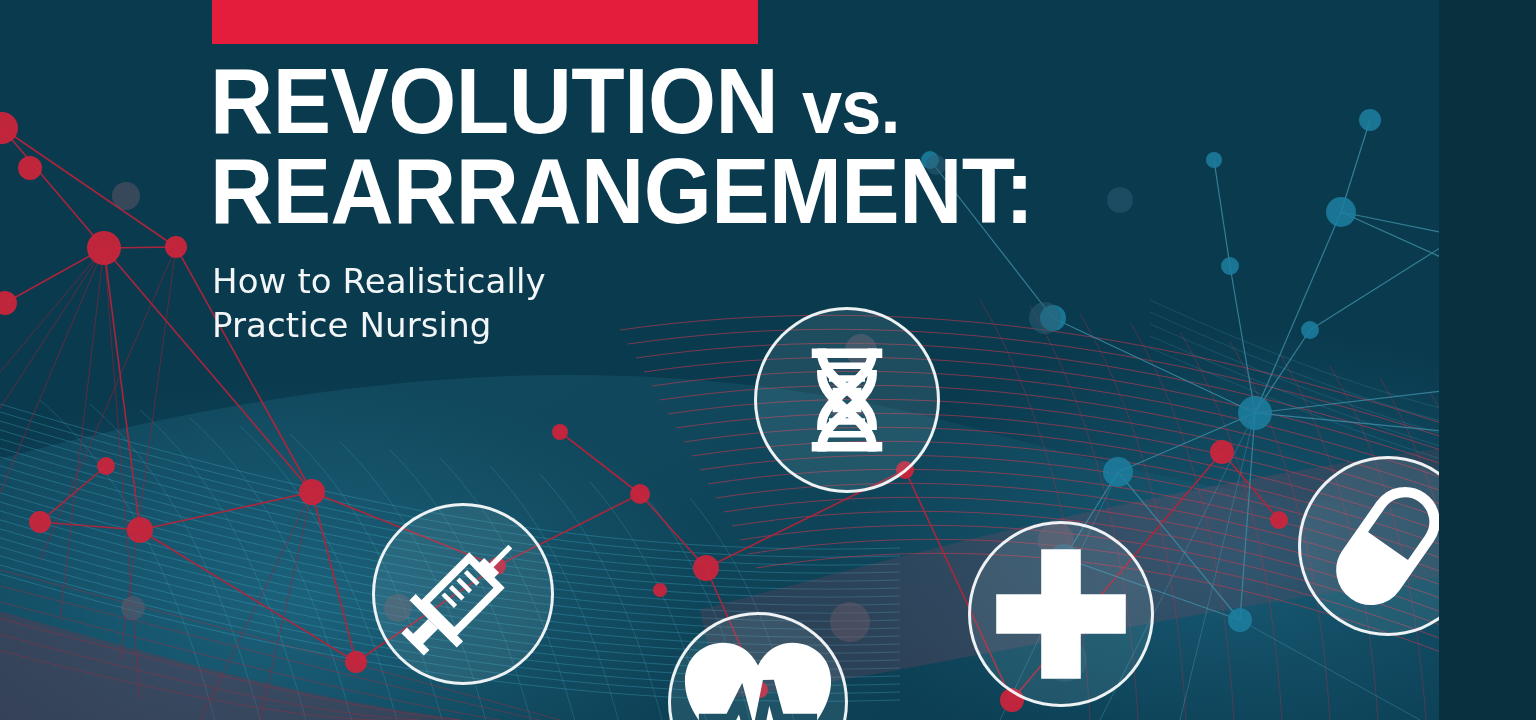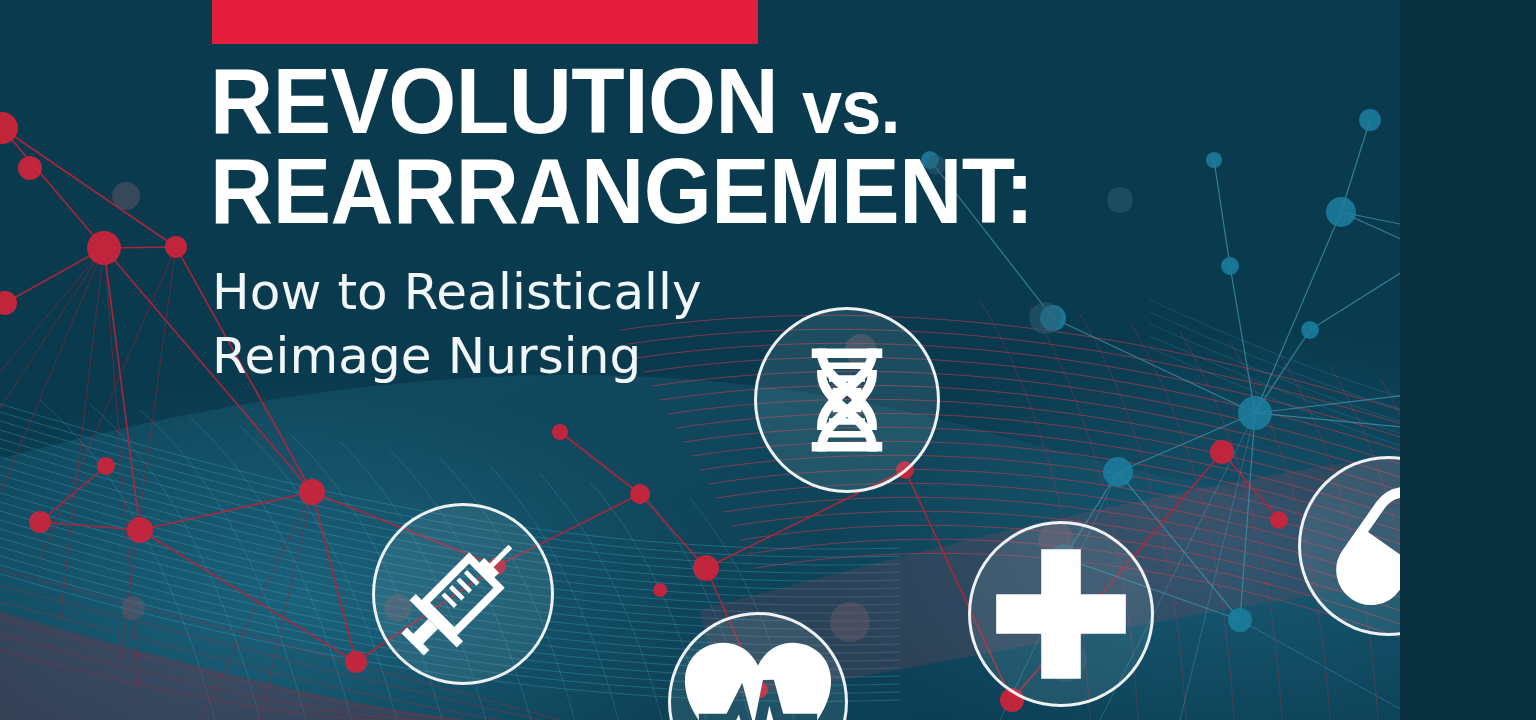--- a/index.html
+++ b/index.html
@@ -1,19 +1,20 @@
 <!DOCTYPE html>
 <html><head>
 <meta charset="utf-8">
 <style>
   html,body{margin:0;padding:0;background:#08303f;}
   body{font-family:"Liberation Sans", sans-serif;}
   #stage{
     position:relative;width:1400px;height:720px;overflow:hidden;
     background:#0369a1;
+    padding-left:39px;
   }
   #bg{position:absolute;inset:0;width:1536px;height:720px;}
 
   
   .accent-bar{
     position:absolute;left:212px;top:-6px;width:546px;height:50px;
     background:#e51d3d;
   }
 
   
@@ -28,21 +29,21 @@
     margin:0;
     white-space:nowrap;
     transform:scaleX(0.95);
     transform-origin:left center;
   }
   .title .vs{font-size:76px;letter-spacing:-1px;}
   .subtitle{
     color:#f2f6f7;
     font-family:"DejaVu Sans", sans-serif;
     font-weight:400;
-    font-size:50px;
+    font-size:34px;
     line-height:1.28;
     margin:24px 0 0 2px;
     letter-spacing:0.1px;
   }
   .subtitle div{white-space:nowrap;}
 
   
   .badge{
     position:absolute;border-radius:50%;
     border:3px solid rgba(255,255,255,0.92);
@@ -301,21 +302,21 @@
 
   <div class="accent-bar"></div>
 
   <div class="title-block">
     <h1 class="title"><span>REVOLUTION</span>
       <span class="vs">vs.</span>
     </h1>
     <h1 class="title">REARRANGEMENT:</h1>
     <div class="subtitle">
       <div>How to Realistically</div>
-      <div>Reimage Nursing</div>
+      <div>Practice Nursing</div>
     </div>
   </div>
 
   <div class="badge" id="badge-dna" style="left: 754px; top: 307px; width: 186px; height: 186px;">
     <svg viewBox="0 0 100 100">
       <g stroke="#ffffff" stroke-width="5.2" fill="none" stroke-linecap="square">
         <path d="M36 24 C36 40, 64 48, 64 64"></path>
         <path d="M64 24 C64 40, 36 48, 36 64"></path>
         <path d="M36 36 C36 52, 64 60, 64 76"></path>
         <path d="M64 36 C64 52, 36 60, 36 76"></path>

